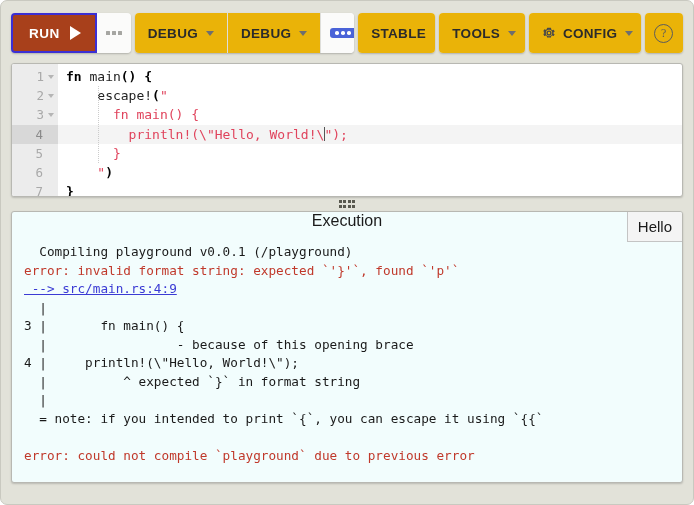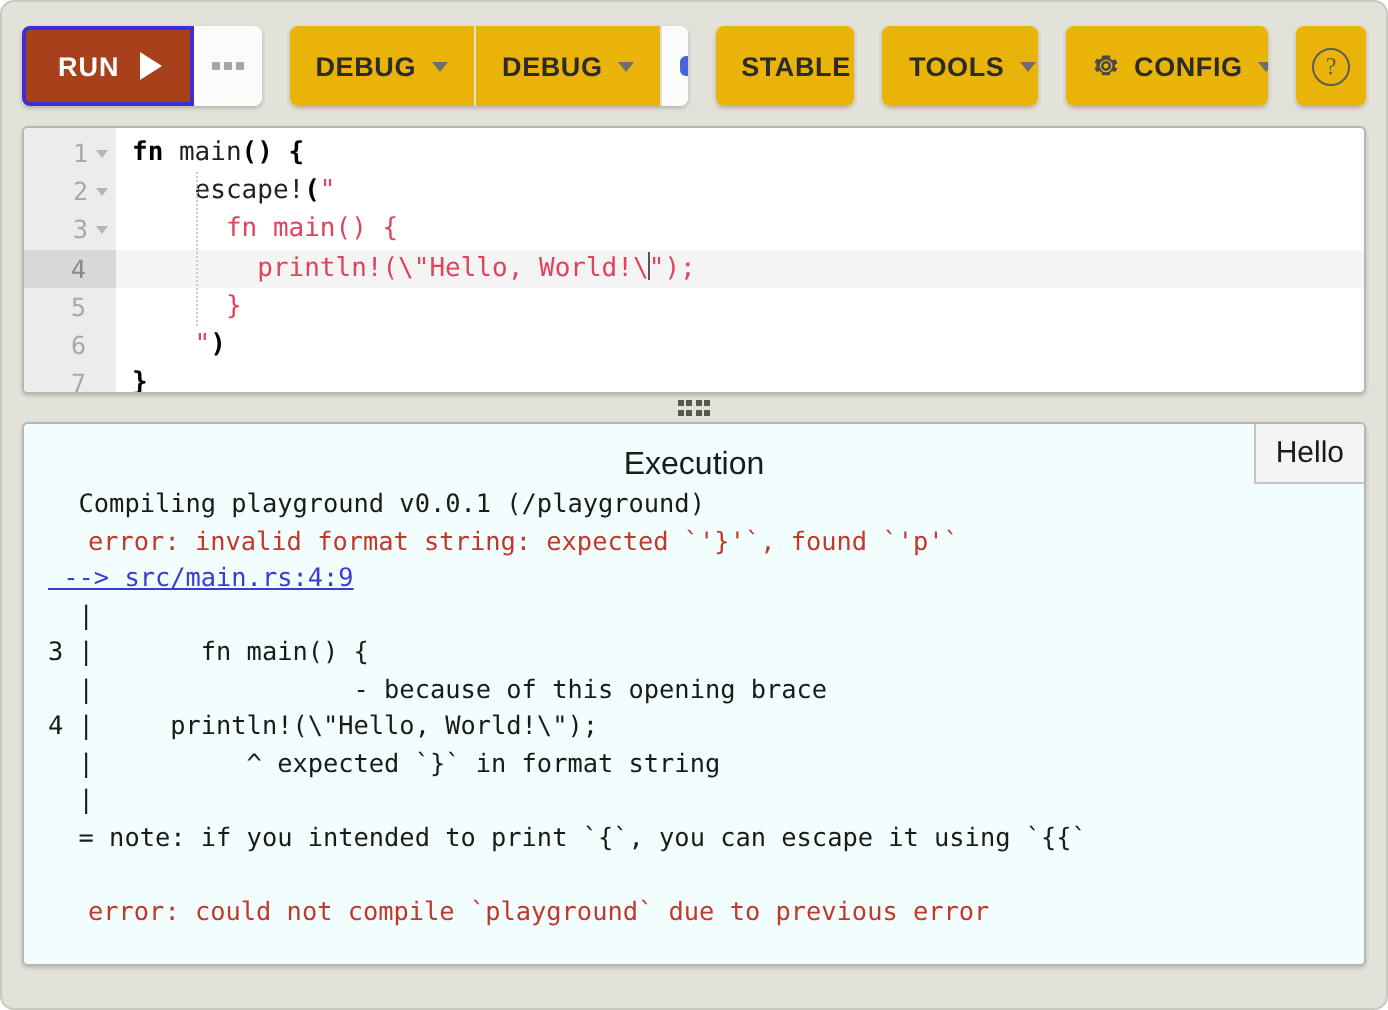--- a/index.html
+++ b/index.html
@@ -20,21 +20,21 @@
     background: #e2e2d9;
     border: 1px solid #c9c9c0;
     border-radius: 7px;
     overflow: hidden;
   }
 
   
   .toolbar {
     display: flex;
     align-items: center;
-    gap: 14px;
+    gap: 4px;
     padding: 10px 10px 8px 10px;
     height: 62px;
   }
 
   .btn-group {
     display: flex;
     align-items: stretch;
     background: #fbfbfa;
     border-radius: 4px;
     box-shadow: 0 1px 2px rgba(0,0,0,0.22);
@@ -257,21 +257,21 @@
     border: 1px solid #b8b8b2;
     border-radius: 3px;
     box-shadow: 0 1px 2px rgba(0,0,0,0.18);
     position: relative;
     overflow: hidden;
   }
   .exec-head {
     position: relative;
     height: 30px;
     display: flex;
-    align-items: flex-end;
+    align-items: flex-start;
     justify-content: center;
   }
   .exec-title {
     font-family: "Liberation Sans", sans-serif;
     font-size: 16px;
     color: #1a1a1a;
   }
   .close-btn {
     position: absolute;
     top: 0;
@@ -289,21 +289,21 @@
   }
 
   .out {
     padding: 1px 10px 0 12px;
     font-family: "DejaVu Sans Mono", monospace;
     font-size: 12.7px;
     line-height: 18.5px;
     white-space: pre;
     color: #1a1a1a;
   }
-  .out .ln-err { color: #c0392b; margin-left: 20px; }
+  .out .ln-err { color: #c0392b; }
   .out .ln-plain { color: #1a1a1a; }
   .out .ln-link { color: #3b3bd4; text-decoration: underline; }
   .out .spacer { height: 18.5px; }
 </style>
 </head>
 <body>
 
 <div id="app">
 
   <div class="toolbar">

